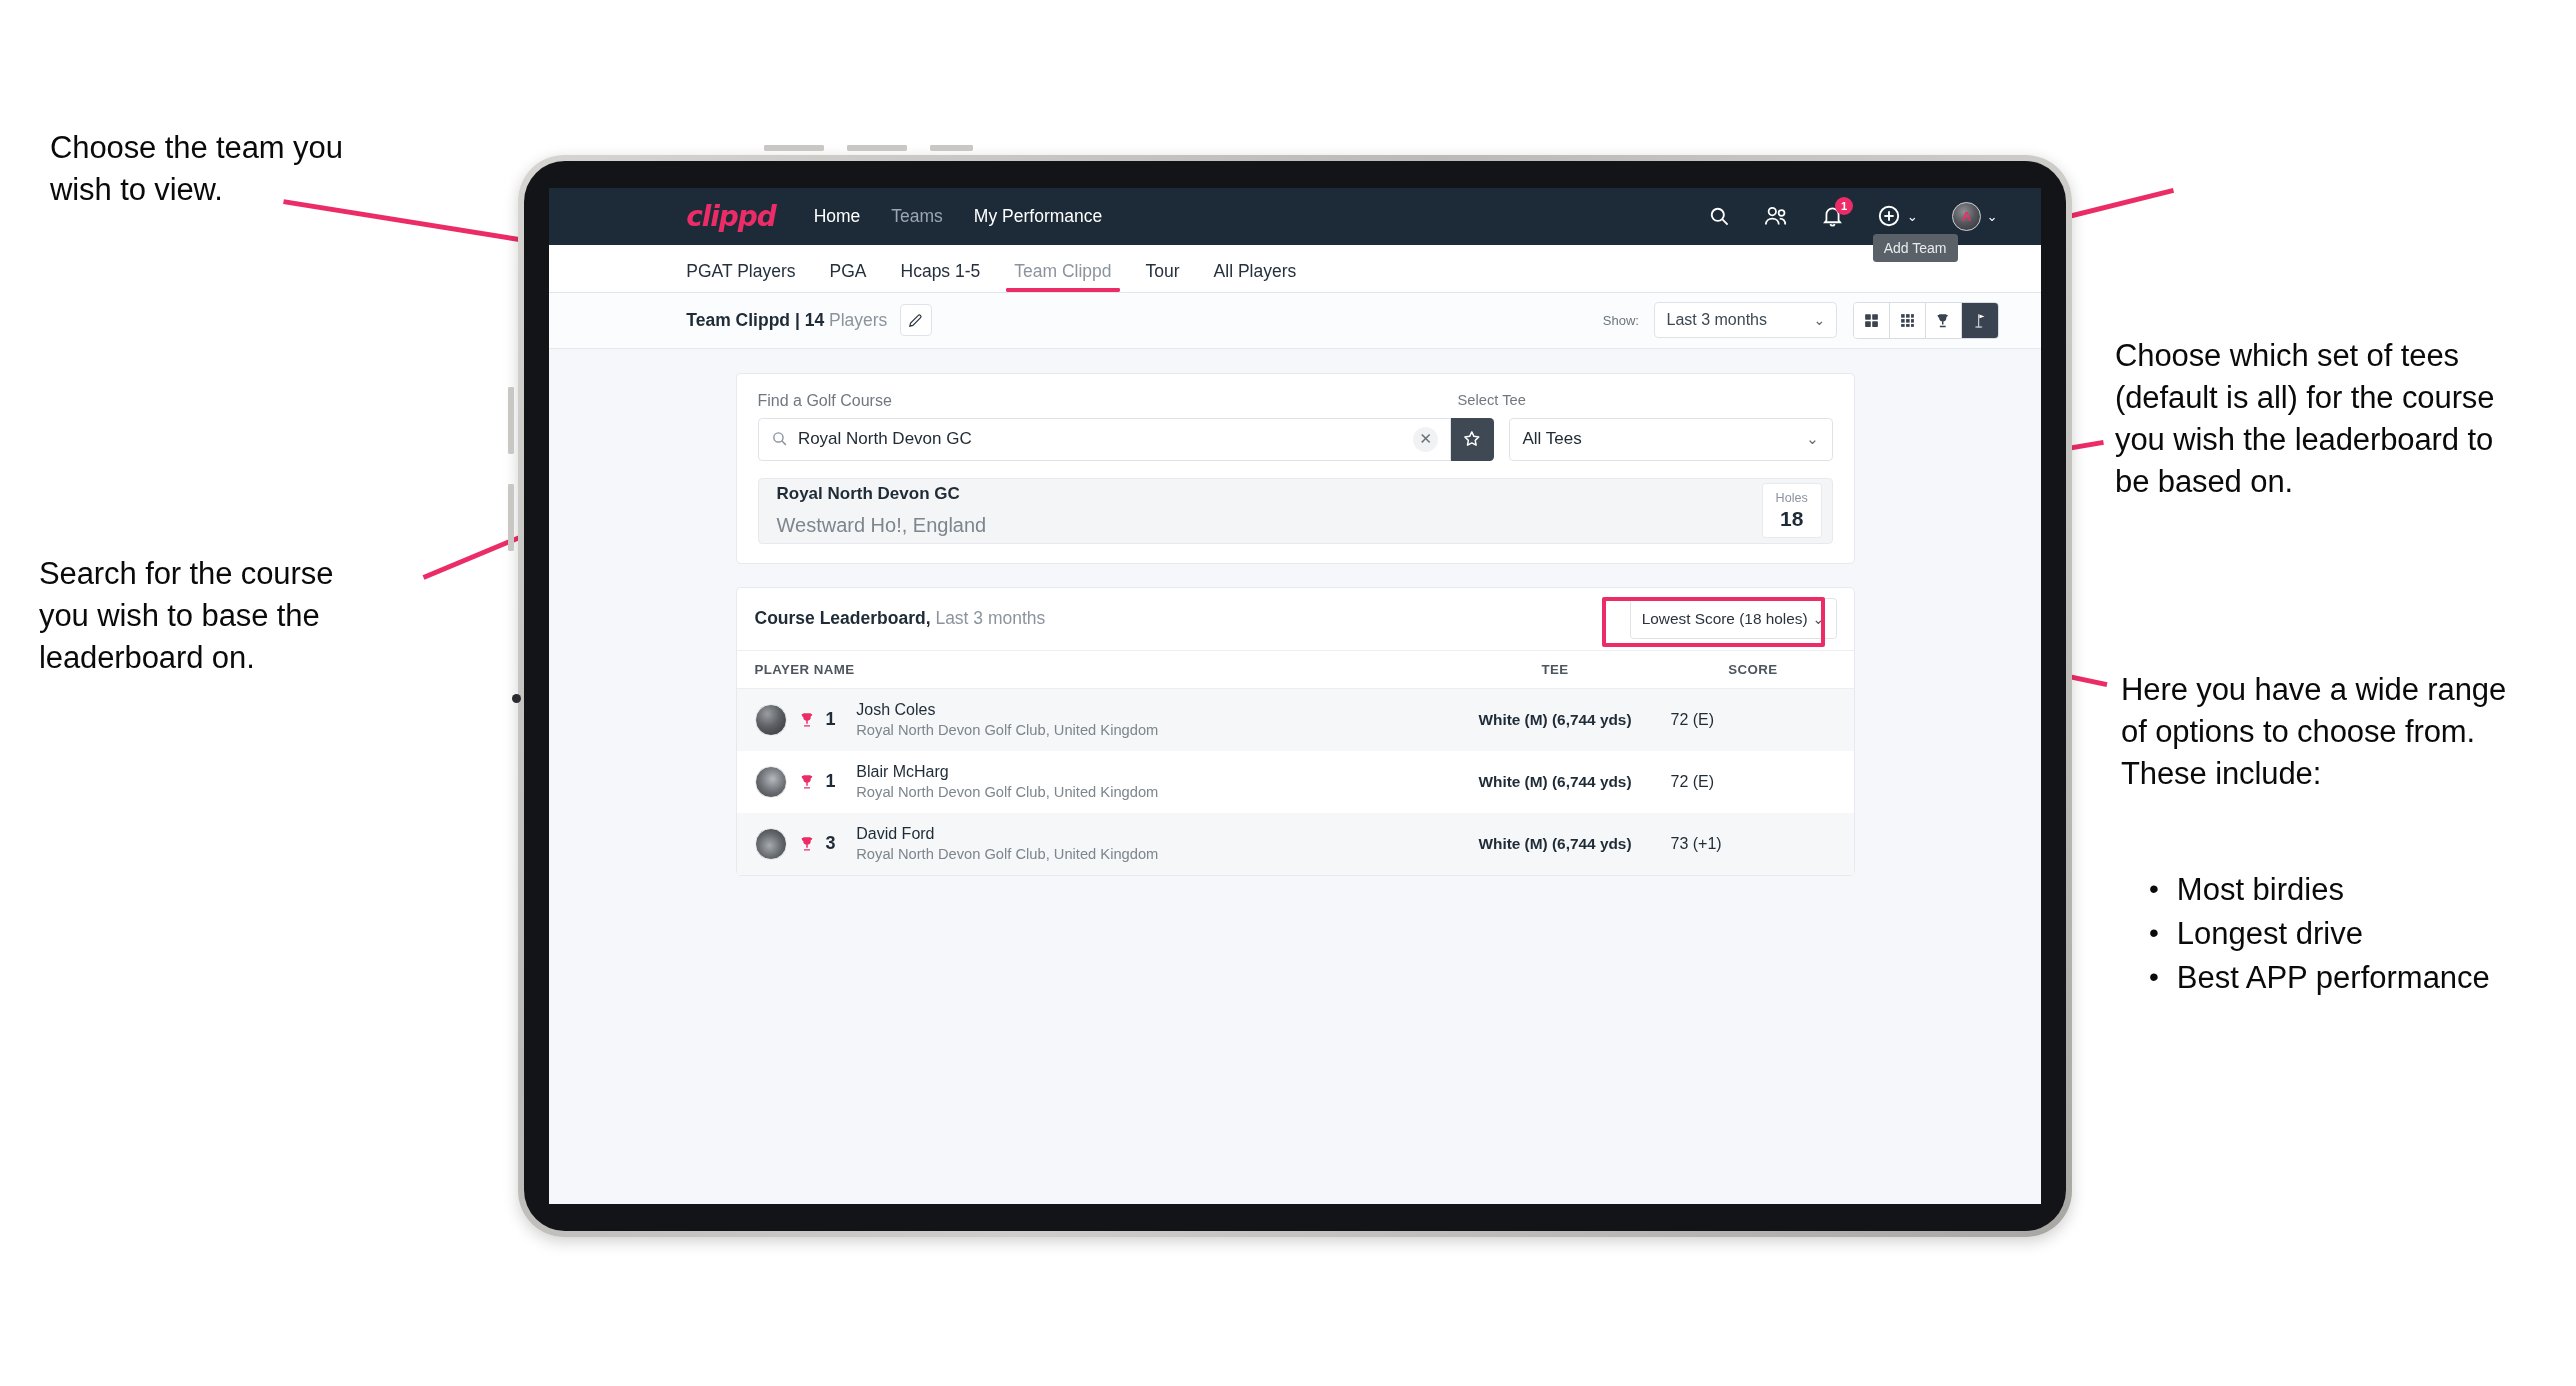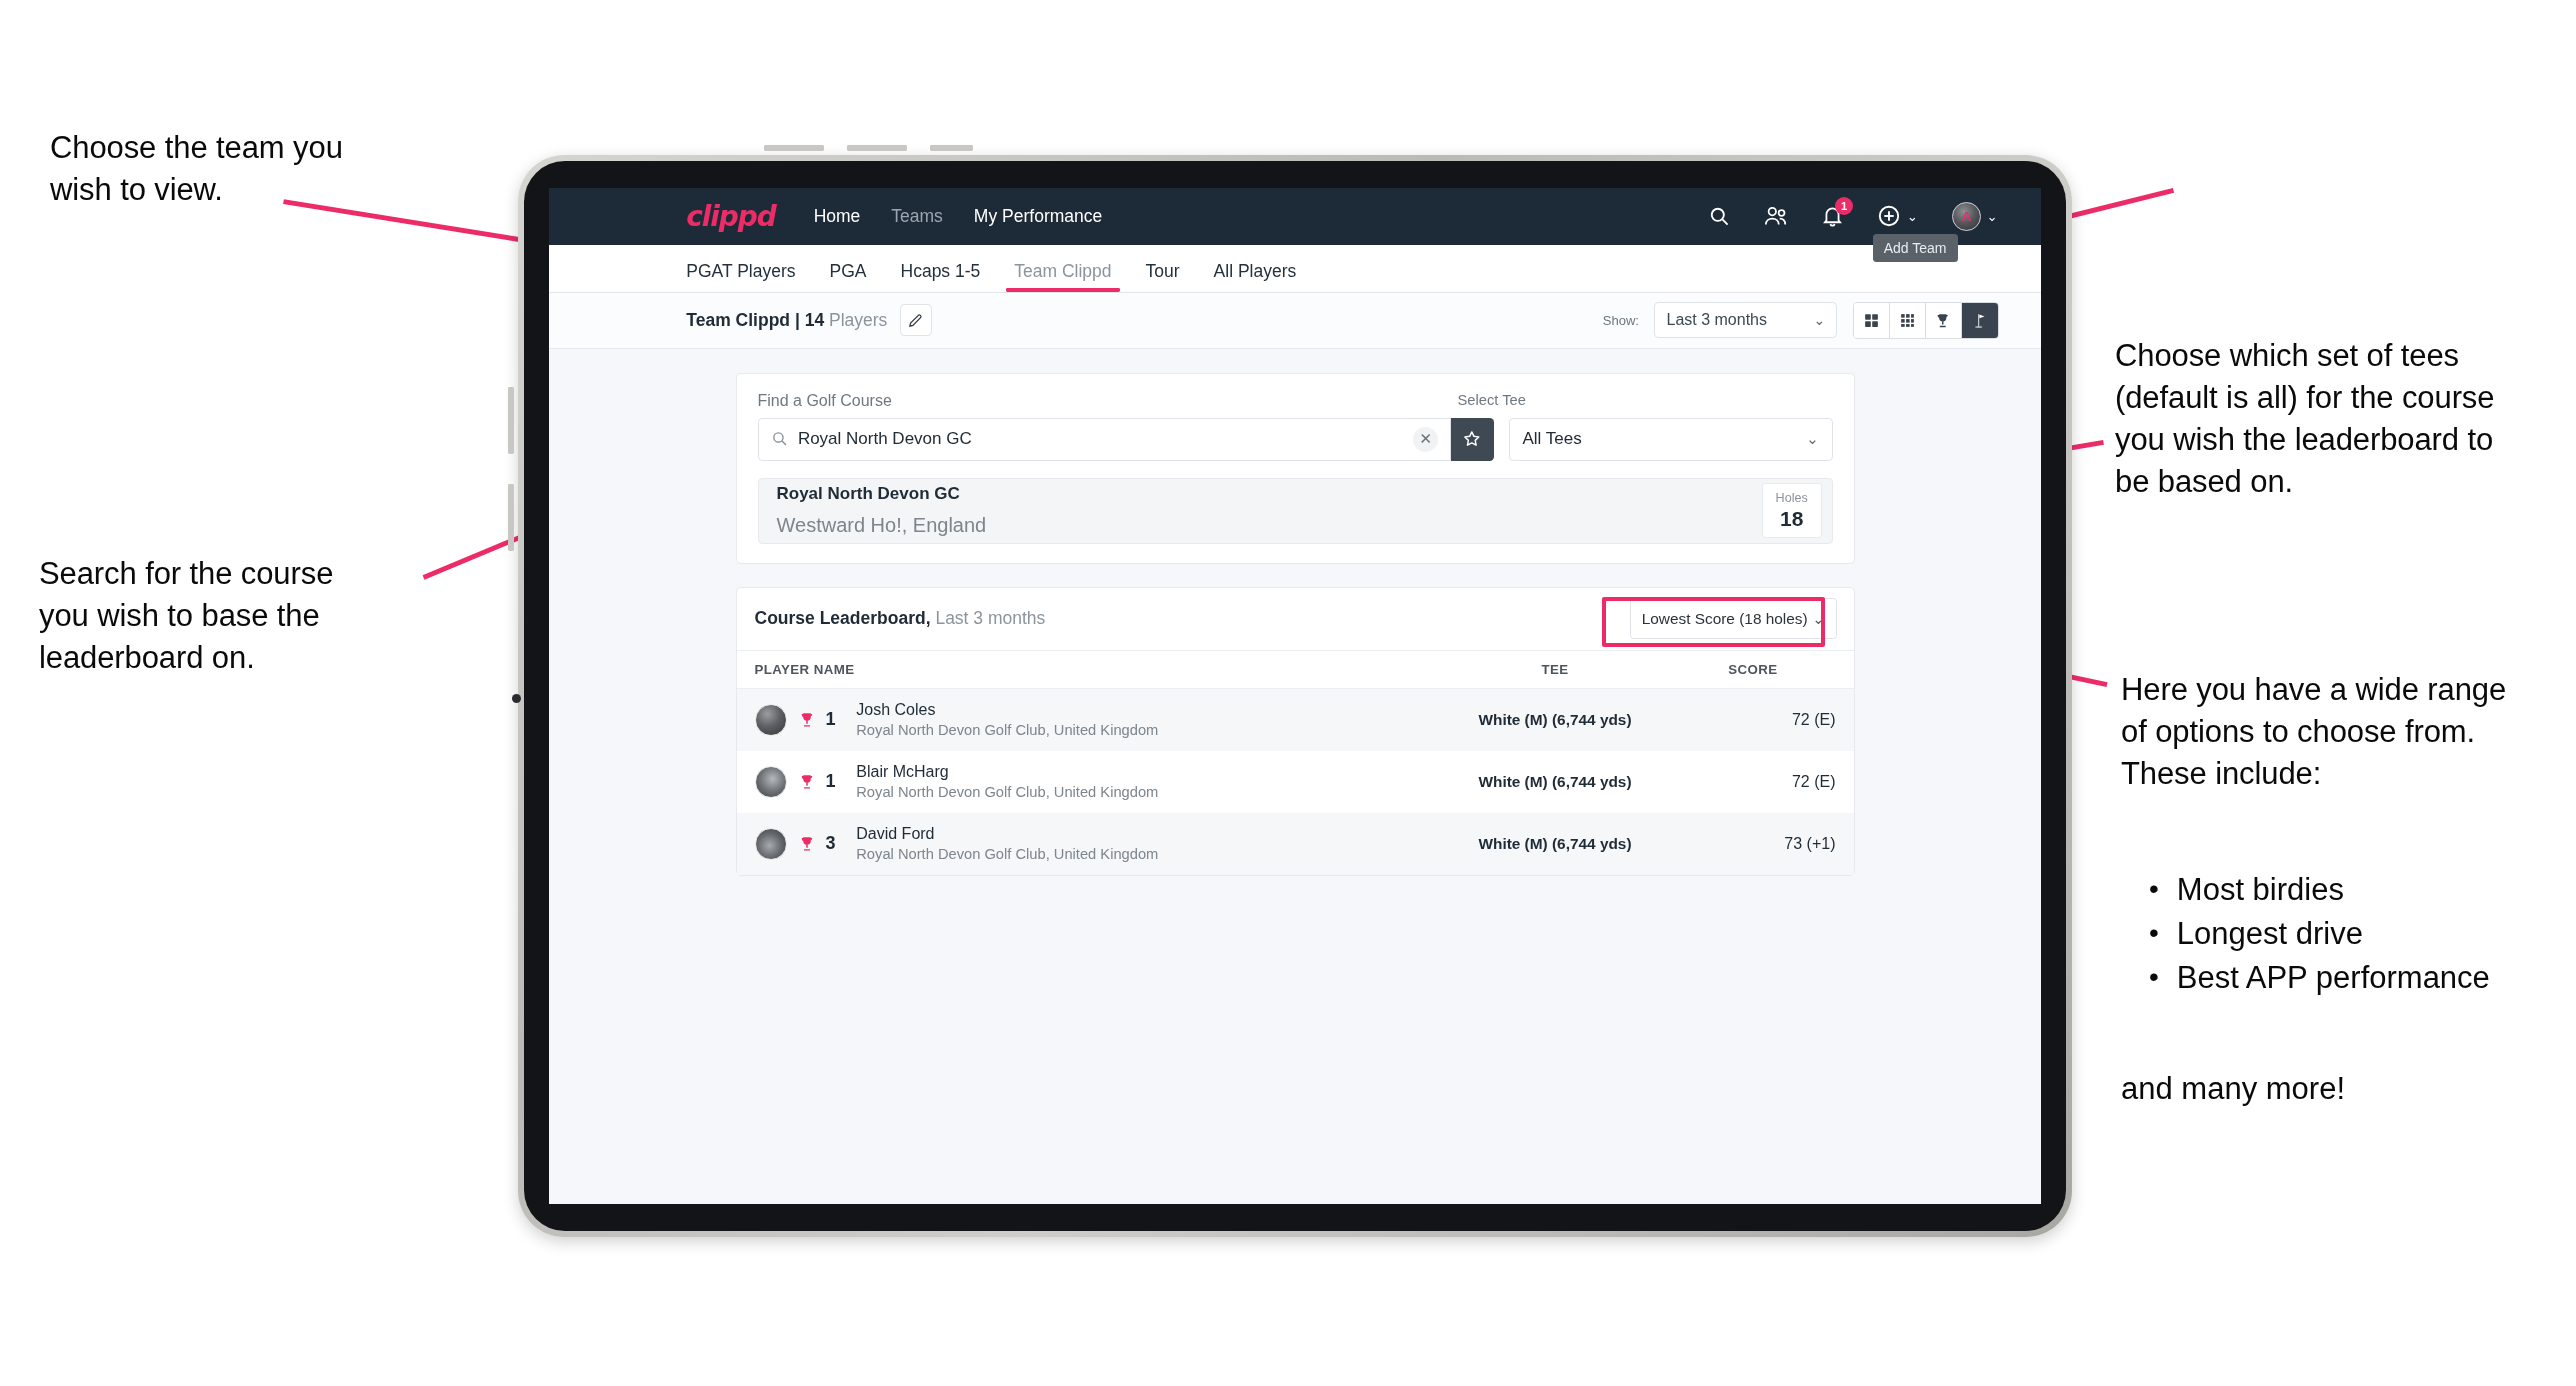--- a/index.html
+++ b/index.html
@@ -262,21 +262,21 @@
     background: radial-gradient(circle at 38% 30%, #9b9da1 0%, #5d6064 45%, #303236 100%);
   }
   .p-avatar.v2 { background: radial-gradient(circle at 55% 40%, #b6b9bd 0%, #6f7378 50%, #3a3d41 100%); }
   .p-avatar.v3 { background: radial-gradient(circle at 45% 55%, #a7aaae 0%, #666a6f 50%, #35383c 100%); }
   .trophy-ic { margin: 0 9.8px 0 11.2px; color: #ec2c67; display: flex; }
   .rank { font-size: 18px; font-weight: 700; color: #1f2b36; width: 19.6px; }
   .p-text { margin-left: 11.2px; }
   .p-name { font-size: 16px; color: #1f2b36; }
   .p-club { font-size: 14.7px; color: #7d858d; margin-top: 3.5px; }
   .tee-cell { width: 231px; text-align: center; font-size: 15.4px; font-weight: 700; color: #1f2b36; }
-  .score-cell { width: 165px; text-align: right; font-size: 16px; color: #1f2b36; }
+  .score-cell { width: 165px; text-align: left; font-size: 16px; color: #1f2b36; }
 </style>
 </head>
 <body>
 
 <div class="page">
 
   <svg class="arrow" style="left:0;top:0;width:2576px;height:1386px" viewBox="0 0 3680 1980" width="2576" height="1386">
     <g stroke="#ec2c67" stroke-width="7" fill="none">
       <line x1="405" y1="288" x2="760" y2="345"></line>
       <line x1="760" y1="345" x2="1060" y2="420"></line>
@@ -323,21 +323,20 @@
     </div>
     <div class="bullet">
       <span class="dot">•</span>
       <span>Longest drive</span>
     </div>
     <div class="bullet">
       <span class="dot">•</span>
       <span>Best APP performance</span>
     </div>
   </div>
-  <div class="anno-more">and many more!</div>
 
   <div class="tablet">
     <div class="btn-vol btn-v1"></div>
     <div class="btn-vol btn-v2"></div>
     <div class="btn-vol btn-v3"></div>
     <div class="btn-vol btn-pwr"></div>
     <div class="btn-vol btn-pwr2"></div>
     <div class="dot-cam"></div>
 
     <div class="tablet-inner">

